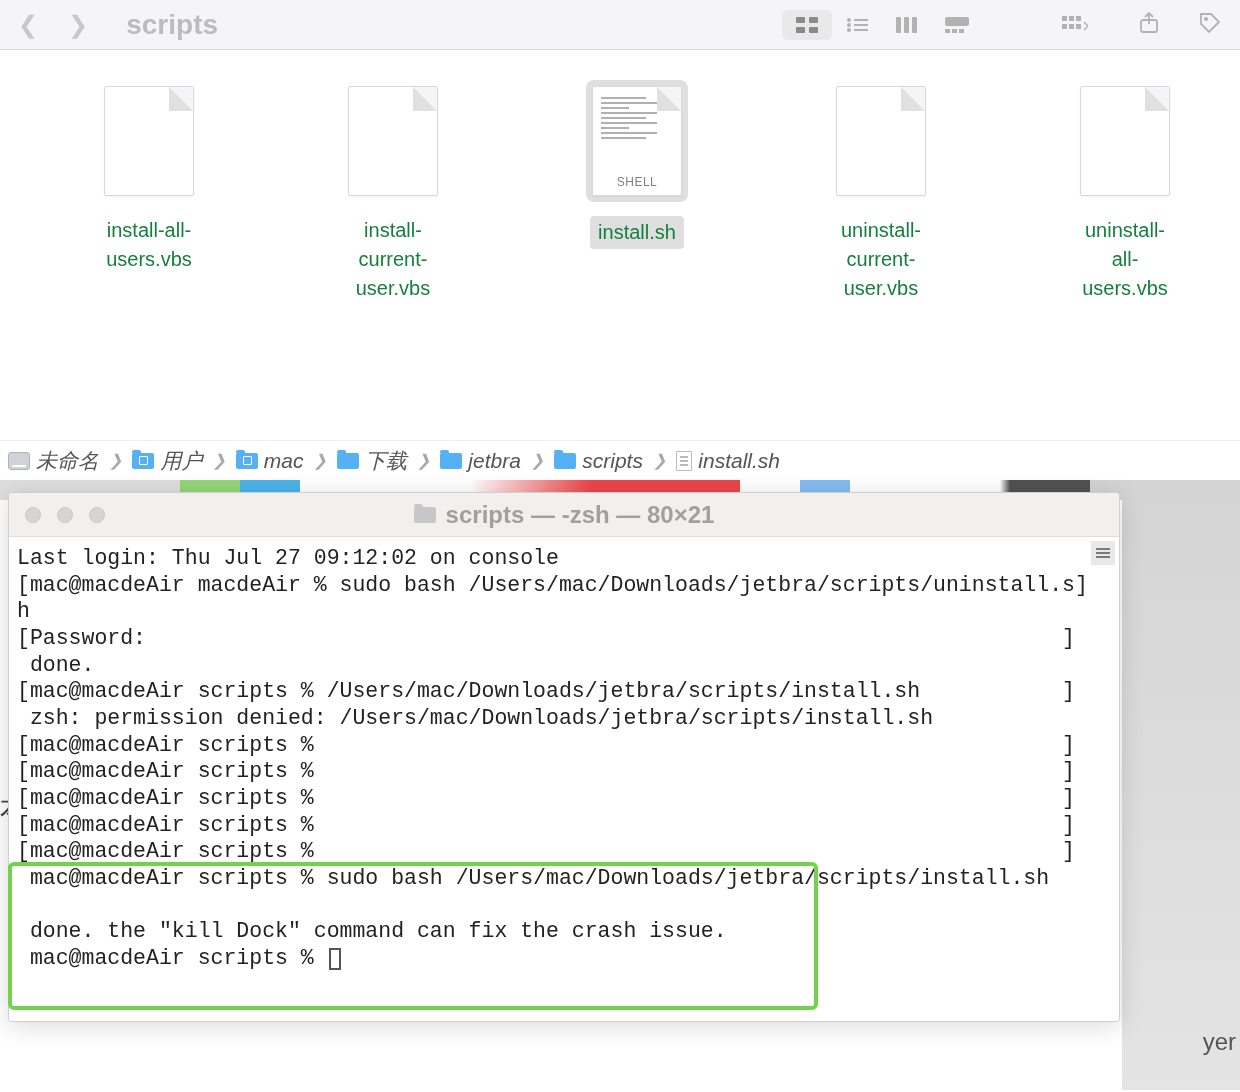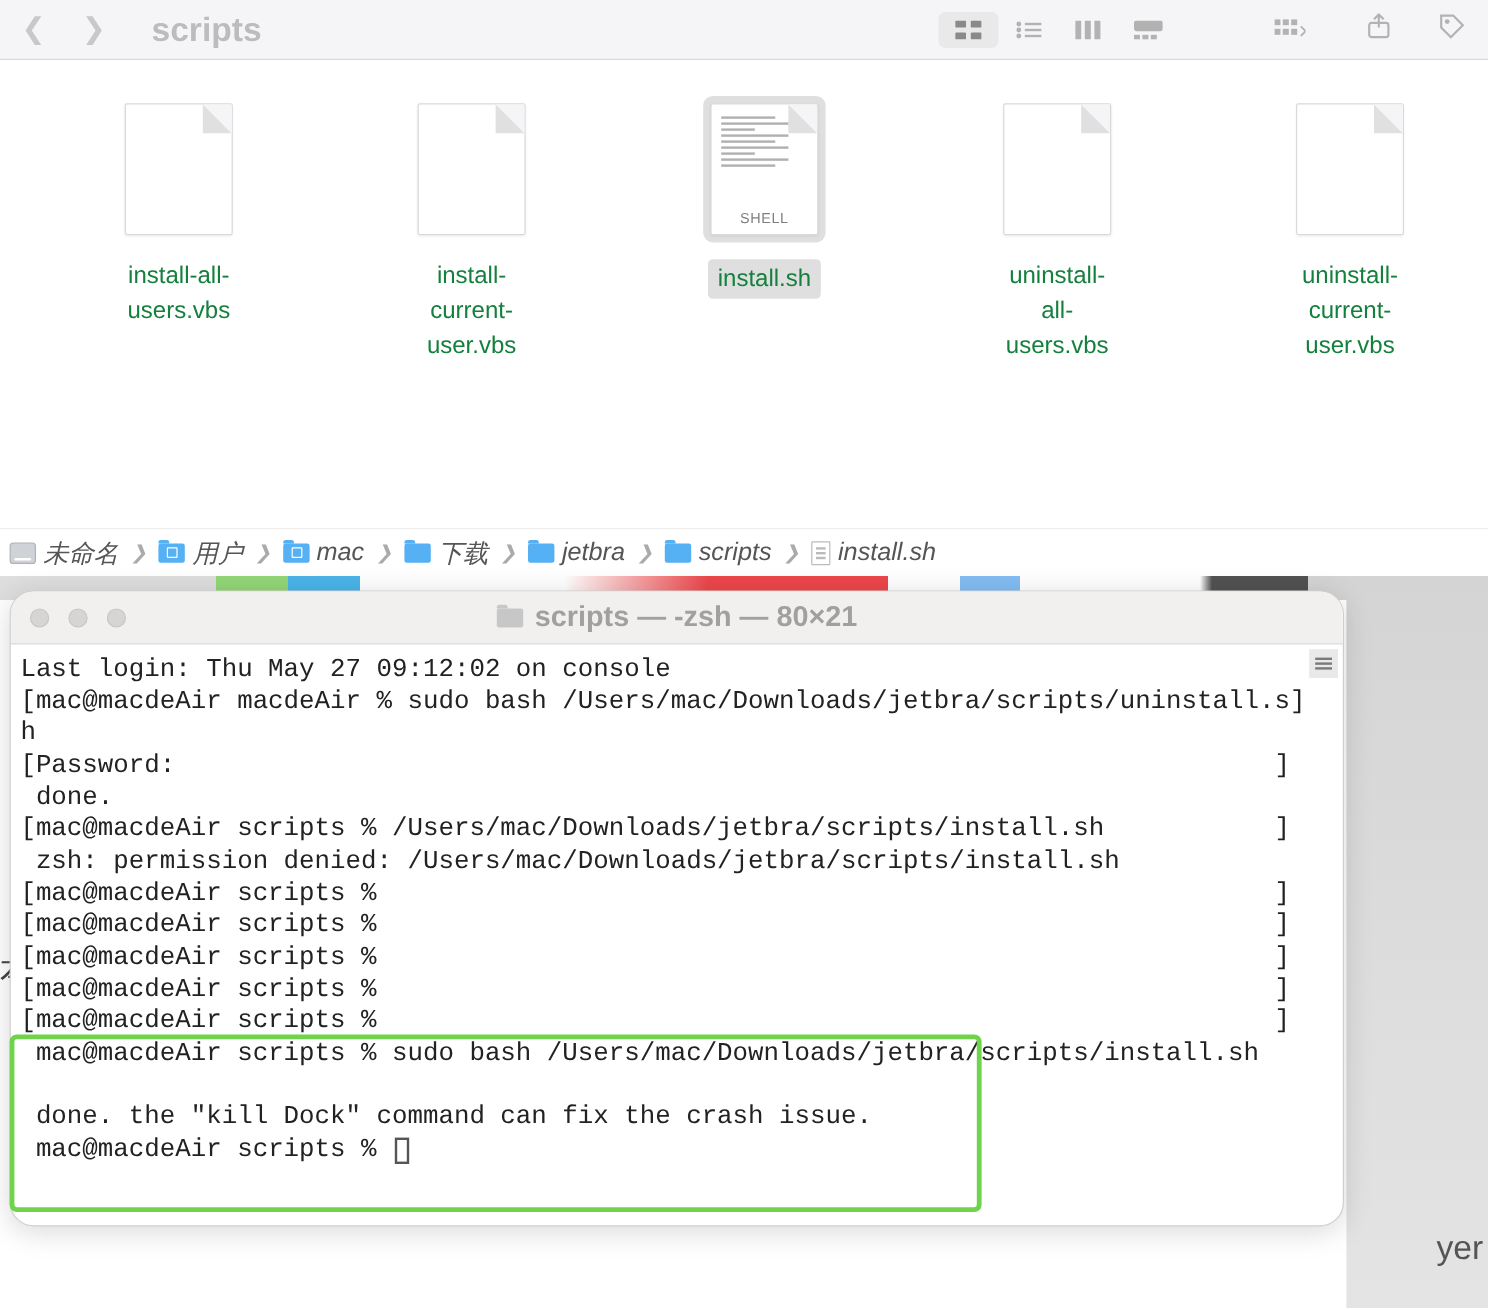--- a/index.html
+++ b/index.html
@@ -100,21 +100,21 @@
     background: linear-gradient(90deg,
       #d8d8d8 0 180px, #7fcf5e 180px 240px, #2ba6e4 240px 300px, #fff 300px 470px,
       #e8262b 590px 660px, #e8262b 680px 740px, #fff 740px 800px,
       #6db1f0 800px 850px, #fff 850px 1000px, #333 1010px 1090px, #ccc 1090px 100%);
     opacity: 0.85;
   }
 
   
   .terminal {
     position: absolute; top: 492px; left: 8px; width: 1112px; height: 530px;
-    background: #fff; border: 1px solid #cfcfcf; border-radius: 20px;
+    background: #fff; border: 1px solid #cfcfcf; border-radius: 4px;
     box-shadow: 0 4px 24px rgba(0,0,0,0.15);
     overflow: hidden;
   }
   .term-titlebar {
     height: 44px; background: #f1f0ef; display: flex; align-items: center;
     position: relative; border-bottom: 1px solid #ddd;
   }
   .traffic { display: flex; gap: 16px; margin-left: 16px; }
   .traffic span { width: 16px; height: 16px; border-radius: 50%; background: #d6d5d4; border: 1px solid #c7c6c5; }
   .term-title {
@@ -144,21 +144,21 @@
   }
   .cursor-block {
     display:inline-block; width: 12px; height: 22px; border: 2px solid #555; vertical-align: text-bottom; margin-left: 2px;
   }
 
   .bg-right {
     position:absolute; right:0; top:480px; width:118px; height:610px;
     background: linear-gradient(#d4d4d4, #e4e4e4);
   }
   .bg-bottom-text {
-    position:absolute; right:4px; bottom:36px; color:#555; font-size:28px;
+    position:absolute; right:4px; bottom:36px; color:#555; font-size:24px;
     font-family: -apple-system, sans-serif;
   }
   .bg-left-glyph {
     position:absolute; left:0; top:790px; width:10px; height:40px; color:#444; font-size:28px; overflow:hidden;
   }
 </style>
 </head>
 <body>
 
 <div class="toolbar">
@@ -258,35 +258,35 @@
             <span class="l"></span>
             <span class="s"></span>
             <span class="l"></span>
             <span class="m"></span>
           </div>
         <div class="shell-label">SHELL</div>
       </div>
     </div>
     <div class="file-name">install.sh</div>
   </div>
-  <div class="file-item">
+  <div class="file-item wide">
     <div class="file-icon-wrap">
         <div class="file-icon">
           <div class="fold"></div>
         </div>
       </div>
-    <div class="file-name">uninstall-all-users.vbs</div>
-  </div>
-  <div class="file-item wide">
+    <div class="file-name">uninstall-current-user.vbs</div>
+  </div>
+  <div class="file-item">
     <div class="file-icon-wrap">
         <div class="file-icon">
           <div class="fold"></div>
         </div>
       </div>
-    <div class="file-name">uninstall-current-user.vbs</div>
+    <div class="file-name">uninstall-all-users.vbs</div>
   </div>
   <div class="file-item last">
     <div class="file-icon-wrap">
       <div class="file-icon shell">
         <div class="fold"></div>
         <div class="lines">
             <span class="m"></span>
             <span class="l"></span>
             <span class="s"></span>
             <span class="l"></span>
@@ -350,21 +350,21 @@
     <div class="traffic">
       <span></span>
       <span></span>
       <span></span>
     </div>
     <div class="term-title">
       <span class="fldr"></span>
       <span>scripts — -zsh — 80×21</span>
     </div>
   </div>
-  <div class="term-body"><div class="term-scroll"><span class="mid"></span></div><span>Last login: Thu May 27 09:12:02 on console</span>
+  <div class="term-body"><div class="term-scroll"><span class="mid"></span></div><span>Last login: Thu Jul 27 09:12:02 on console</span>
 <span>[mac@macdeAir macdeAir % sudo bash /Users/mac/Downloads/jetbra/scripts/uninstall.s]</span>
 <span>h</span>
 <span>[Password:                                                                       ]</span>
 <span> done.</span>
 <span>[mac@macdeAir scripts % /Users/mac/Downloads/jetbra/scripts/install.sh           ]</span>
 <span> zsh: permission denied: /Users/mac/Downloads/jetbra/scripts/install.sh</span>
 <span>[mac@macdeAir scripts %                                                          ]</span>
 <span>[mac@macdeAir scripts %                                                          ]</span>
 <span>[mac@macdeAir scripts %                                                          ]</span>
 <span>[mac@macdeAir scripts %                                                          ]</span>

